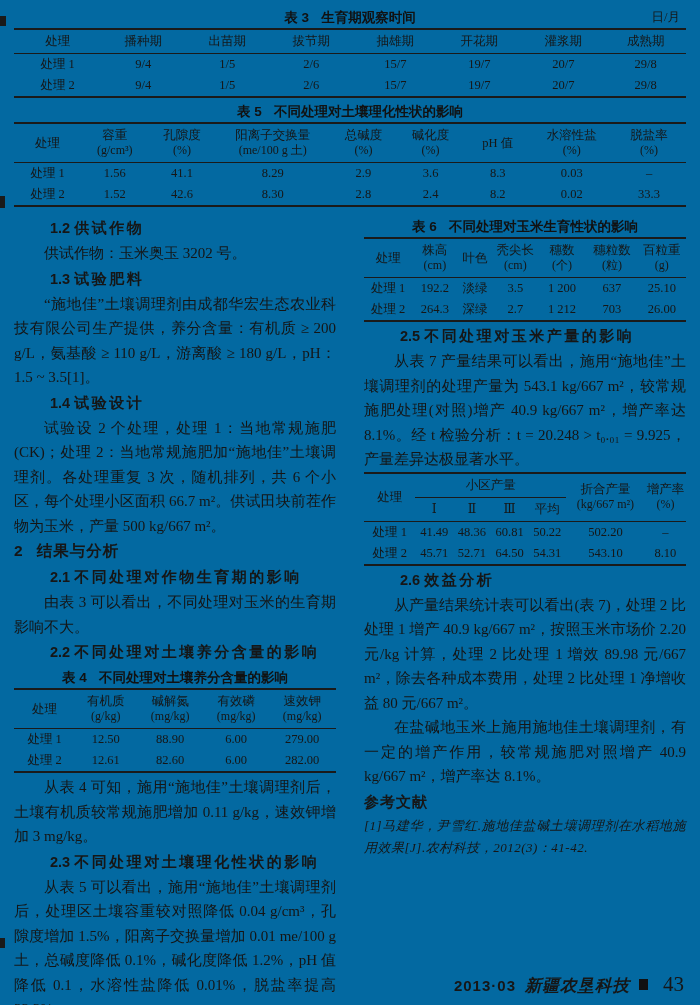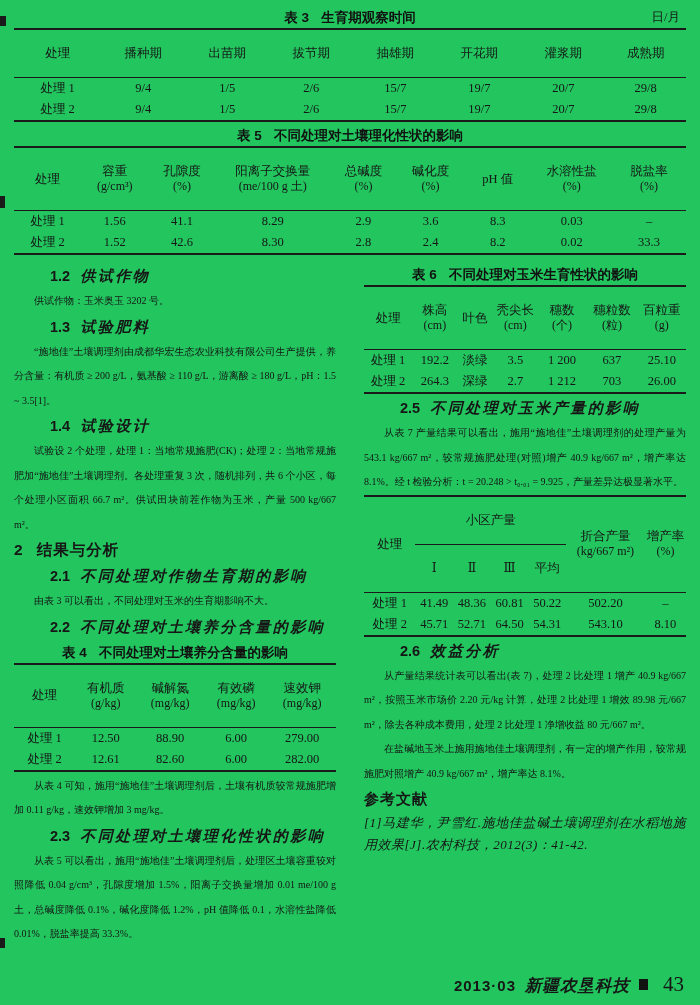--- a/index.html
+++ b/index.html
@@ -1,45 +1,45 @@
 <!DOCTYPE html>
 <html><head>
 <meta charset="utf-8">
 <style>
   * { margin:0; padding:0; box-sizing:border-box; }
   html,body { background:#e8e8e6; }
   .page {
     position:relative; width:700px; height:1005px; margin:0 auto;
-    background:#22c55e; color:#161616; overflow:hidden;
+    background:#0369a1; color:#161616; overflow:hidden;
     font-family:"Liberation Serif","DejaVu Serif",serif;
     padding:6px 14px 0 14px;
   }
   
   .cap-row { position:relative; text-align:center; height:22px; line-height:22px; }
   .tcap { font-family:"Liberation Sans","DejaVu Sans",sans-serif; font-weight:bold; font-size:13.5px; color:#111; }
   .tcap .cap-title { margin-left:12px; }
   .unit-note { position:absolute; right:6px; top:0; font-size:12.5px; font-weight:normal; font-family:"Liberation Serif","DejaVu Serif",serif; }
   
   table.sci { width:100%; border-collapse:collapse; table-layout:fixed;
     border-top:2px solid #1a1a1a; border-bottom:2px solid #1a1a1a;
     font-size:12.5px; margin-bottom:2px; }
   table.sci thead { border-bottom:1.5px solid #1a1a1a; }
-  table.sci th { font-weight:normal; text-align:center; vertical-align:middle; padding:16px 1px; line-height:15px; }
+  table.sci th { font-weight:normal; text-align:center; vertical-align:middle; padding:4px 1px; line-height:15px; }
   table.sci td { text-align:center; padding:2px 1px; line-height:17px; }
   table.sci .unit { font-size:12px; }
   table.sci .groupline { border-bottom:1px solid #1a1a1a; }
   table.sci td:first-child { text-align:center; white-space:nowrap; }
   .toptable td { padding:4px 1px; }
   
   .columns { display:flex; gap:28px; margin-top:8px; }
   .col { width:322px; }
-  p.body { font-size:10px; line-height:24.5px; text-align:justify; text-indent:2em; color:#151515; }
+  p.body { font-size:15px; line-height:24.5px; text-align:justify; text-indent:2em; color:#151515; }
   .h-l2 { font-size:15px; line-height:24px; margin:1px 0; }
   .h-l2 .hnum { font-weight:bold; font-family:"Liberation Sans","DejaVu Sans",sans-serif; font-size:14.5px;margin-left:36px; }
-  .h-l2 .htitle { font-style:italic; font-weight:bold; letter-spacing:2.5px; margin-left:10px; }
+  .h-l2 .htitle { font-weight:bold; letter-spacing:2.5px; margin-left:4px; }
   .h-l1 { font-family:"Liberation Sans","DejaVu Sans",sans-serif; font-weight:bold; font-size:15.5px; line-height:26px; }
   .h-l1 .htitle { margin-left:14px; letter-spacing:1px; }
   .h-ref { font-family:"Liberation Sans","DejaVu Sans",sans-serif; font-weight:bold; font-size:15px; line-height:26px; letter-spacing:1px; }
   .ref-item { font-size:13px; line-height:22px; font-style:italic; text-align:justify; letter-spacing:0.5px; }
   .incol-cap { margin-top:2px; }
   
   .footer { position:absolute; right:16px; bottom:8px; display:flex; align-items:baseline; gap:9px; }
   .footer .issue { font-family:"Liberation Sans","DejaVu Sans",sans-serif; font-weight:bold; font-size:15px; letter-spacing:1px; }
   .footer .journal { font-style:italic; font-weight:bold; font-size:16.5px; letter-spacing:1px; }
   .footer .logo-mark { width:9px; height:11px; background:#111; display:inline-block; align-self:center; }

